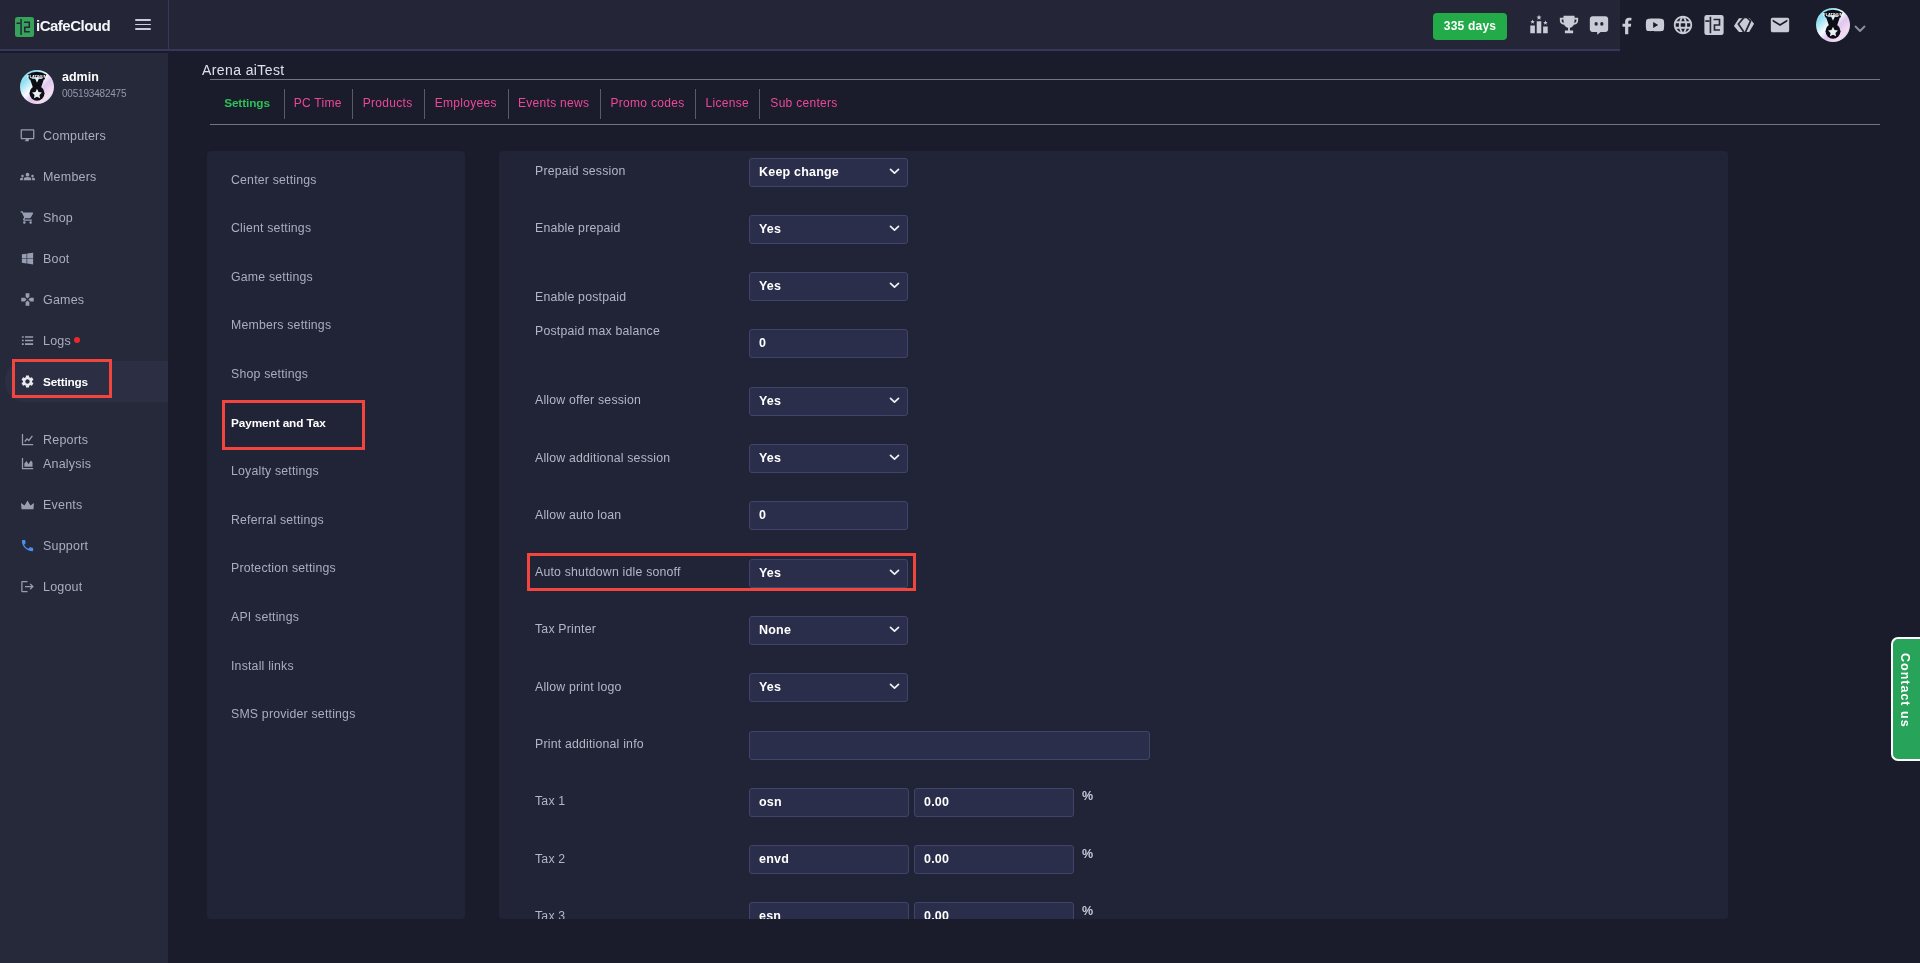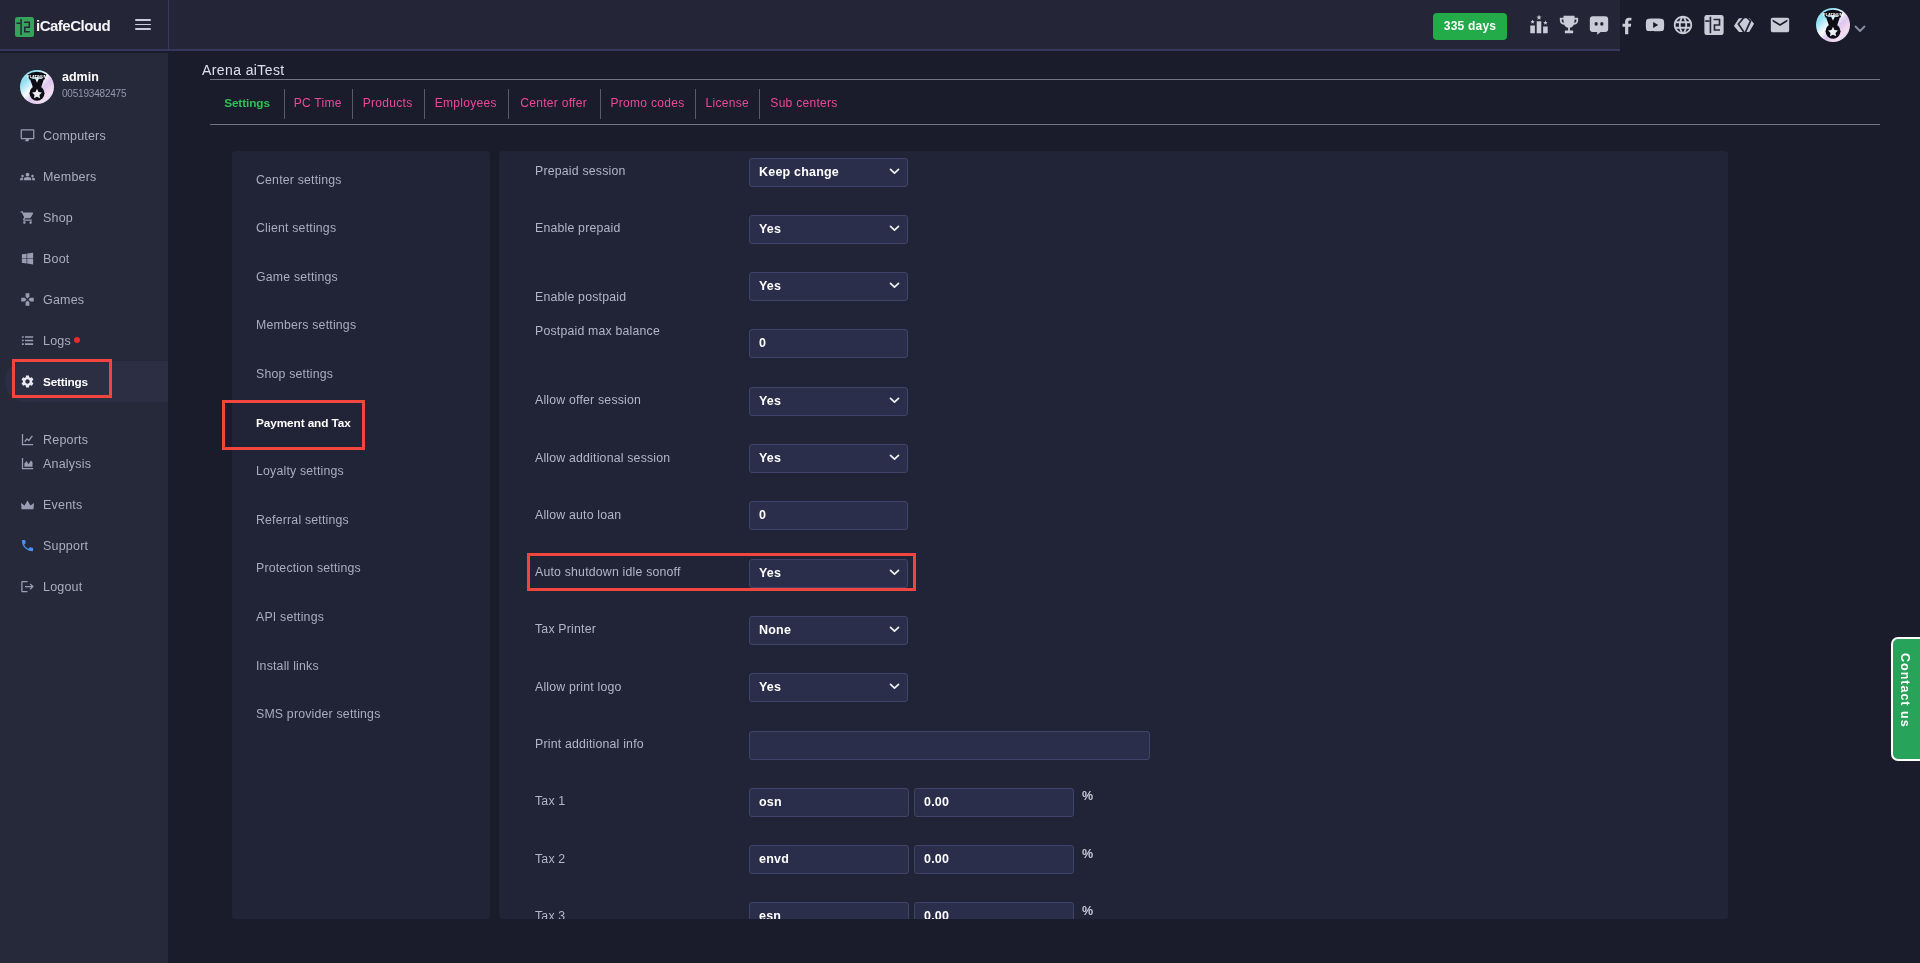--- a/index.html
+++ b/index.html
@@ -33,21 +33,21 @@
   .redbox { position:absolute; border:3px solid #f2453d; }
 
   
   #tabs { position:absolute; left:210px; top:79px; width:1670px; height:46px; border-top:1px solid #72757f; border-bottom:1px solid #72757f; }
   .tab { position:absolute; top:0; height:46px; line-height:46px; text-align:center; font-size:12px; color:#ec4899; letter-spacing:0.3px; }
   .tab.on { color:#2ec155; font-weight:bold; font-size:11.8px; letter-spacing:-0.1px; }
   .tsep { position:absolute; top:9px; width:1px; height:30px; background:#565a6b; }
 
   
   .panel { position:absolute; top:151px; height:768px; background:#212336; border-radius:4px; }
-  #submenu { left:232px; width:258px; }
+  #submenu { left:207px; width:258px; }
   #formpanel { left:499px; width:1229px; overflow:hidden; }
   .smi { position:absolute; left:24px; font-size:12.3px; color:#a8adbf; letter-spacing:0.2px; }
   .smi.on { color:#ffffff; font-weight:bold; font-size:11.8px; letter-spacing:-0.1px; }
 
   
   .flabel { position:absolute; left:36px; font-size:12.3px; color:#b2b6c6; letter-spacing:0.2px; }
   .fsel, .finp { position:absolute; left:250px; width:159px; height:29px; background:#2b2e4a; border:1px solid #40446a; border-radius:3px; color:#fff; font-size:12.5px; font-weight:bold; line-height:27px; padding-left:9px; letter-spacing:0.2px; }
   .fsel .chev { position:absolute; right:7px; top:9px; }
   .finp { font-weight:bold; }
   .pct { position:absolute; font-size:12.5px; font-weight:bold; color:#c6cad8; }
@@ -256,21 +256,21 @@
 </div>
 
 <div id="tabs">
     <div class="tab on" style="left:-33px;width:140px">Settings</div>
     <div class="tab" style="left:37.75px;width:140px">PC Time</div>
     <div class="tsep" style="left:74px"></div>
     <div class="tab" style="left:107.6px;width:140px">Products</div>
     <div class="tsep" style="left:141.5px"></div>
     <div class="tab" style="left:185.7px;width:140px">Employees</div>
     <div class="tsep" style="left:213.7px"></div>
-    <div class="tab" style="left:273.65px;width:140px">Center offer</div>
+    <div class="tab" style="left:273.65px;width:140px">Events news</div>
     <div class="tsep" style="left:297.7px"></div>
     <div class="tab" style="left:367.45000000000005px;width:140px">Promo codes</div>
     <div class="tsep" style="left:389.6px"></div>
     <div class="tab" style="left:447.20000000000005px;width:140px">License</div>
     <div class="tsep" style="left:485.3px"></div>
     <div class="tab" style="left:524px;width:140px">Sub centers</div>
     <div class="tsep" style="left:549.1px"></div>
   </div>
 
 <div id="submenu" class="panel">

